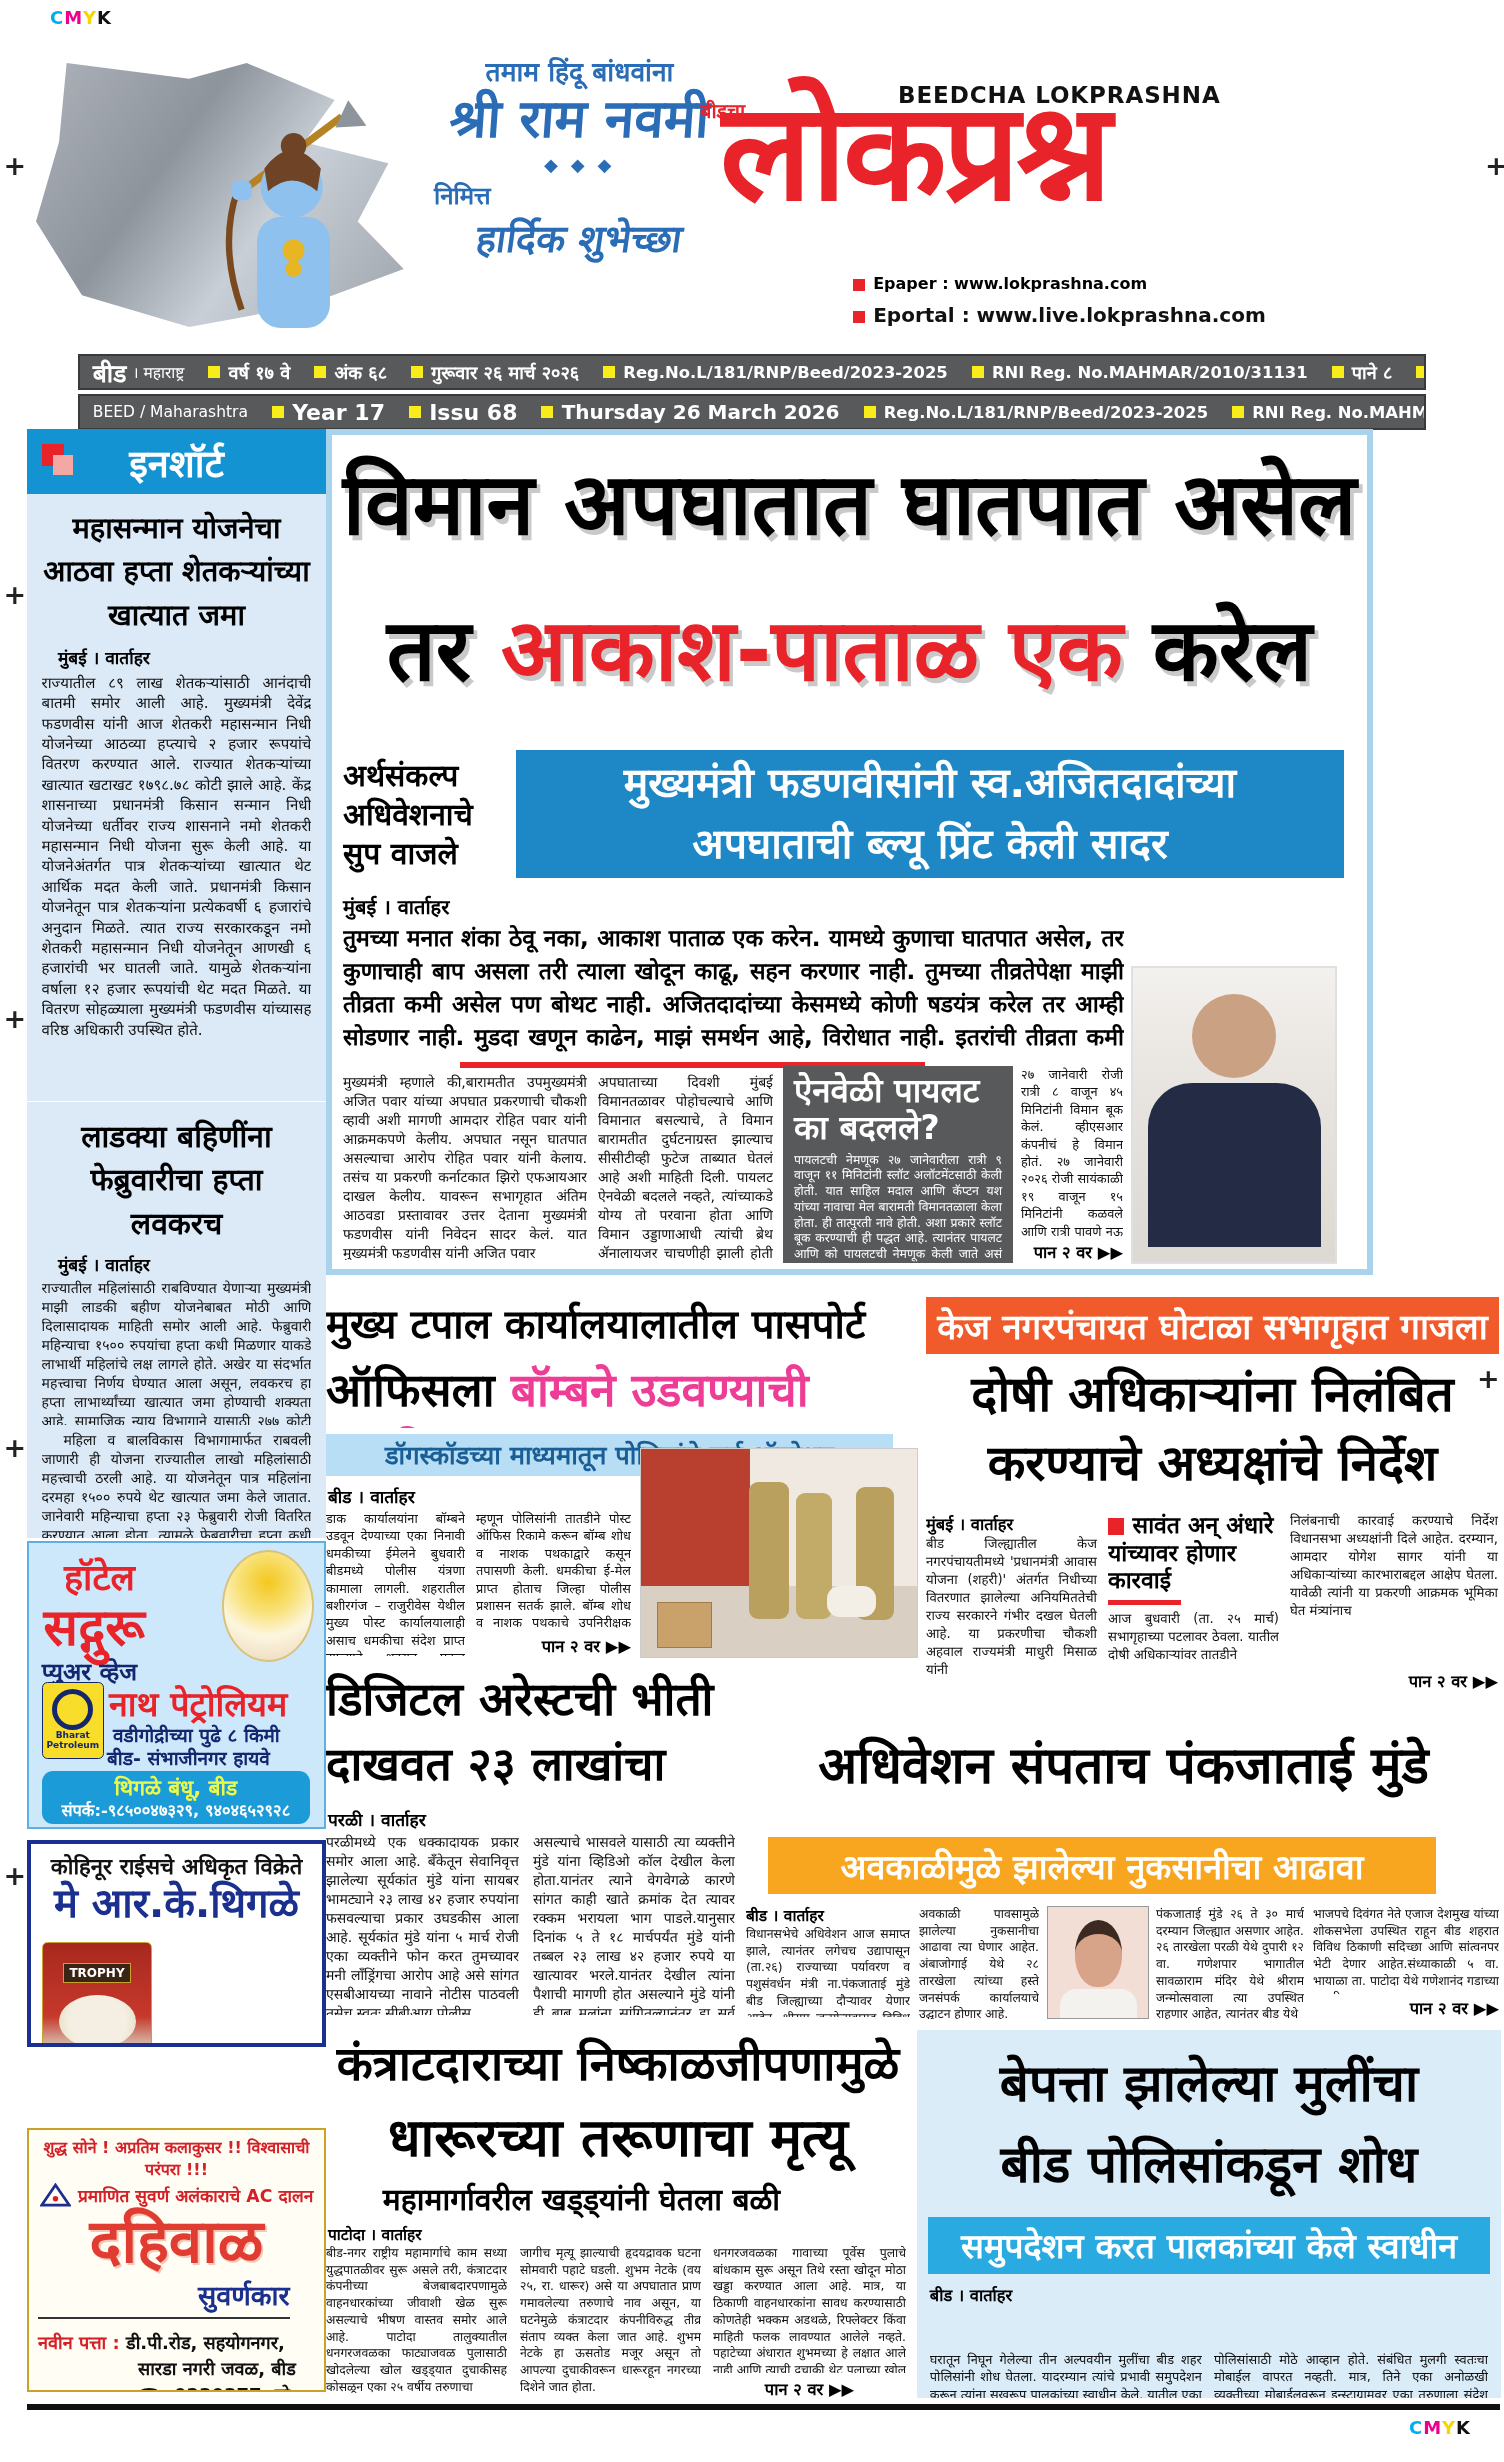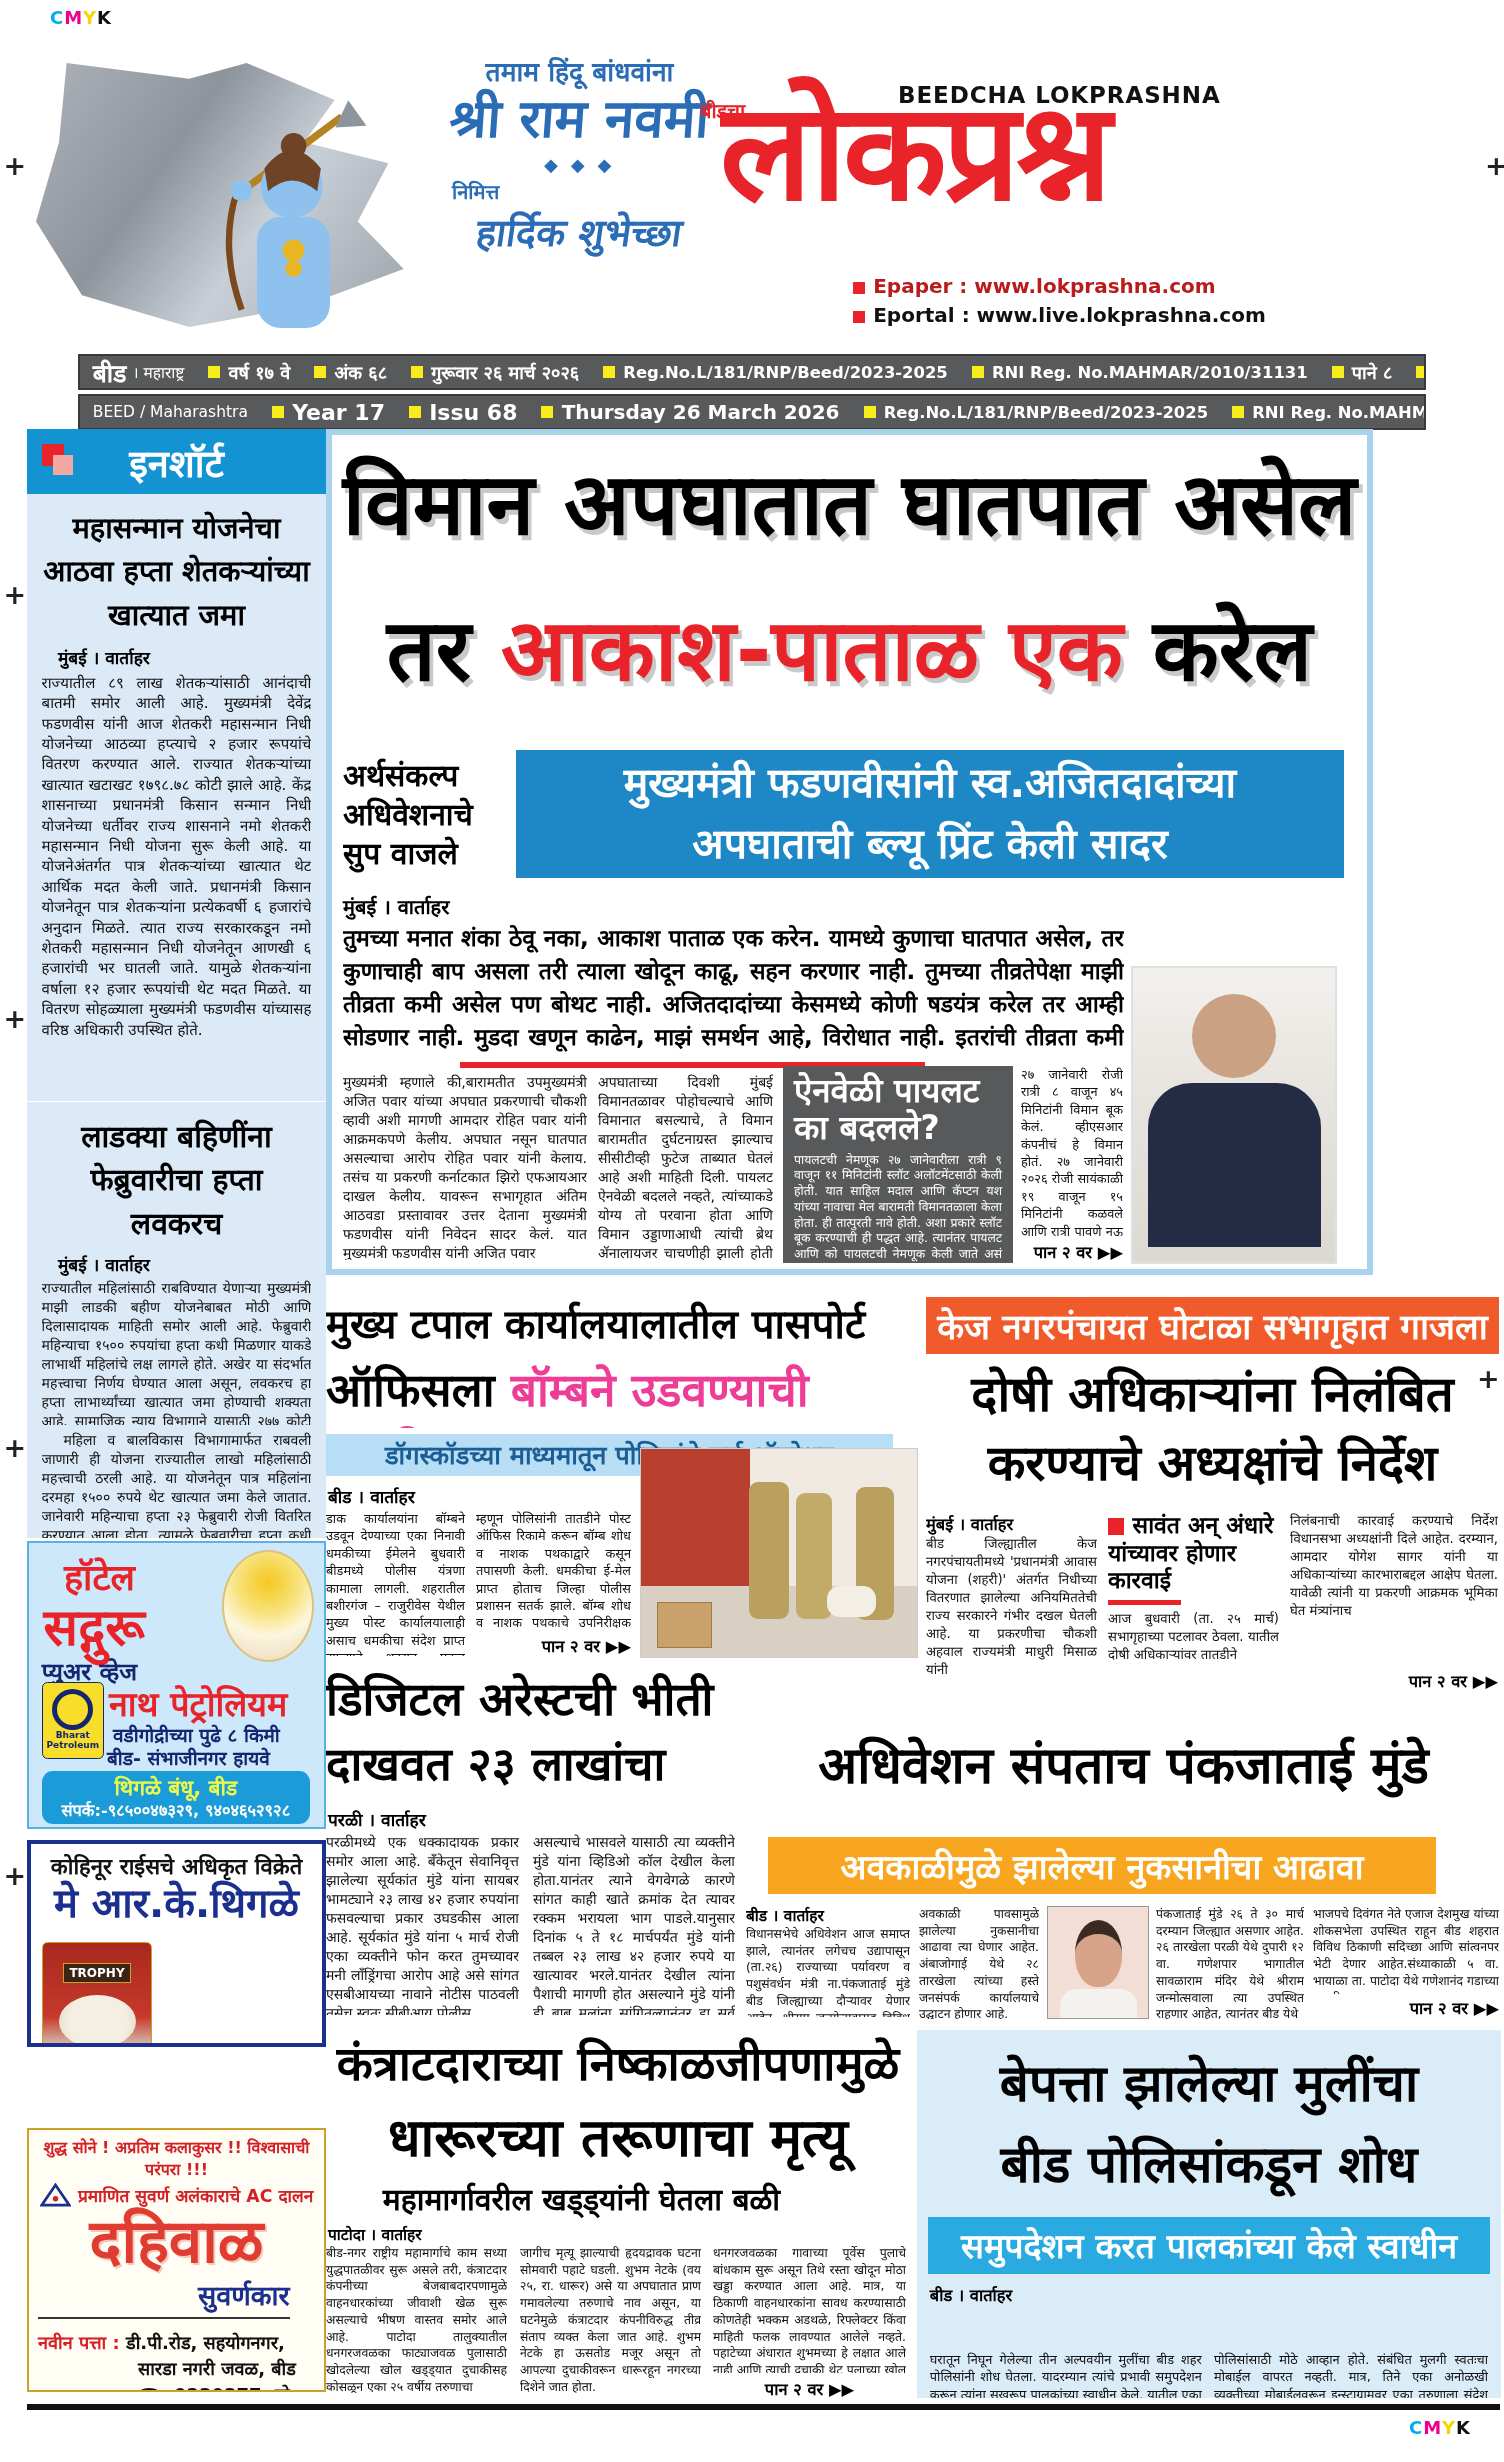--- a/index.html
+++ b/index.html
@@ -58,27 +58,27 @@
       <circle cx="152" cy="185" r="12" fill="#e8b622"></circle>
       <circle cx="152" cy="205" r="9" fill="#e8b622"></circle>
       <path d="M90 120 Q70 180 95 250" stroke="#7a4a1e" stroke-width="7" fill="none"></path>
       <rect x="84" y="108" width="22" height="22" rx="8" fill="#8ec1ee"></rect>
     </svg>
   </div>
   <div class="abs ctr" style="left:429px;top:53px;width:301px;color:#2a6db6;">
     <div class="b" style="font-size:26.4px;">तमाम हिंदू बांधवांना</div>
     <div class="b" style="font-size:53px;line-height:1.15;transform:skewX(-4deg);">श्री राम नवमी</div>
     <div style="font-size:18px;letter-spacing:3.6px;margin:3.6px 0;">◆ ◆ ◆</div>
-    <div class="b" style="font-size:20px;text-align:left;margin-left:23px;">निमित्त</div>
+    <div class="b" style="font-size:24px;text-align:left;margin-left:5px;">निमित्त</div>
     <div class="b" style="font-size:38px;transform:skewX(-8deg);">हार्दिक शुभेच्छा</div>
   </div>
   <div class="abs b" style="left:700px;top:97px;font-size:20px;color:#e8232a;">बीडचा</div>
   <div class="abs b" style="left:898px;top:82px;font-size:23px;color:#111;letter-spacing:0.9px;">BEEDCHA LOKPRASHNA</div>
   <div class="abs b clip" style="left:720px;top:62px;width:720px;height:210px;font-size:135px;line-height:1.35;color:#e8232a;letter-spacing:-3.6px;">लोकप्रश्न</div>
-  <div class="abs b" style="left:853px;top:274px;font-size:20px;color:#b91c1c;"><span class="rsq"></span><span>Epaper : www.lokprashna.com</span></div>
+  <div class="abs b" style="left:853px;top:274px;font-size:16px;color:#000000;"><span class="rsq"></span><span>Epaper : www.lokprashna.com</span></div>
   <div class="abs b" style="left:853px;top:303px;font-size:20px;color:#111;"><span class="rsq"></span><span>Eportal : www.live.lokprashna.com</span></div>
 
   <div class="bar" style="top:354px;">
     <span class="itm"><span style="font-size:24.6px;">बीड</span>&nbsp;<span style="font-size:15.5px;font-weight:normal;">। महाराष्ट्र</span></span>
     <span class="itm">
         <span class="sq"></span>
         <span>वर्ष १७ वे</span>
       </span>
     <span class="itm">
         <span class="sq"></span>

